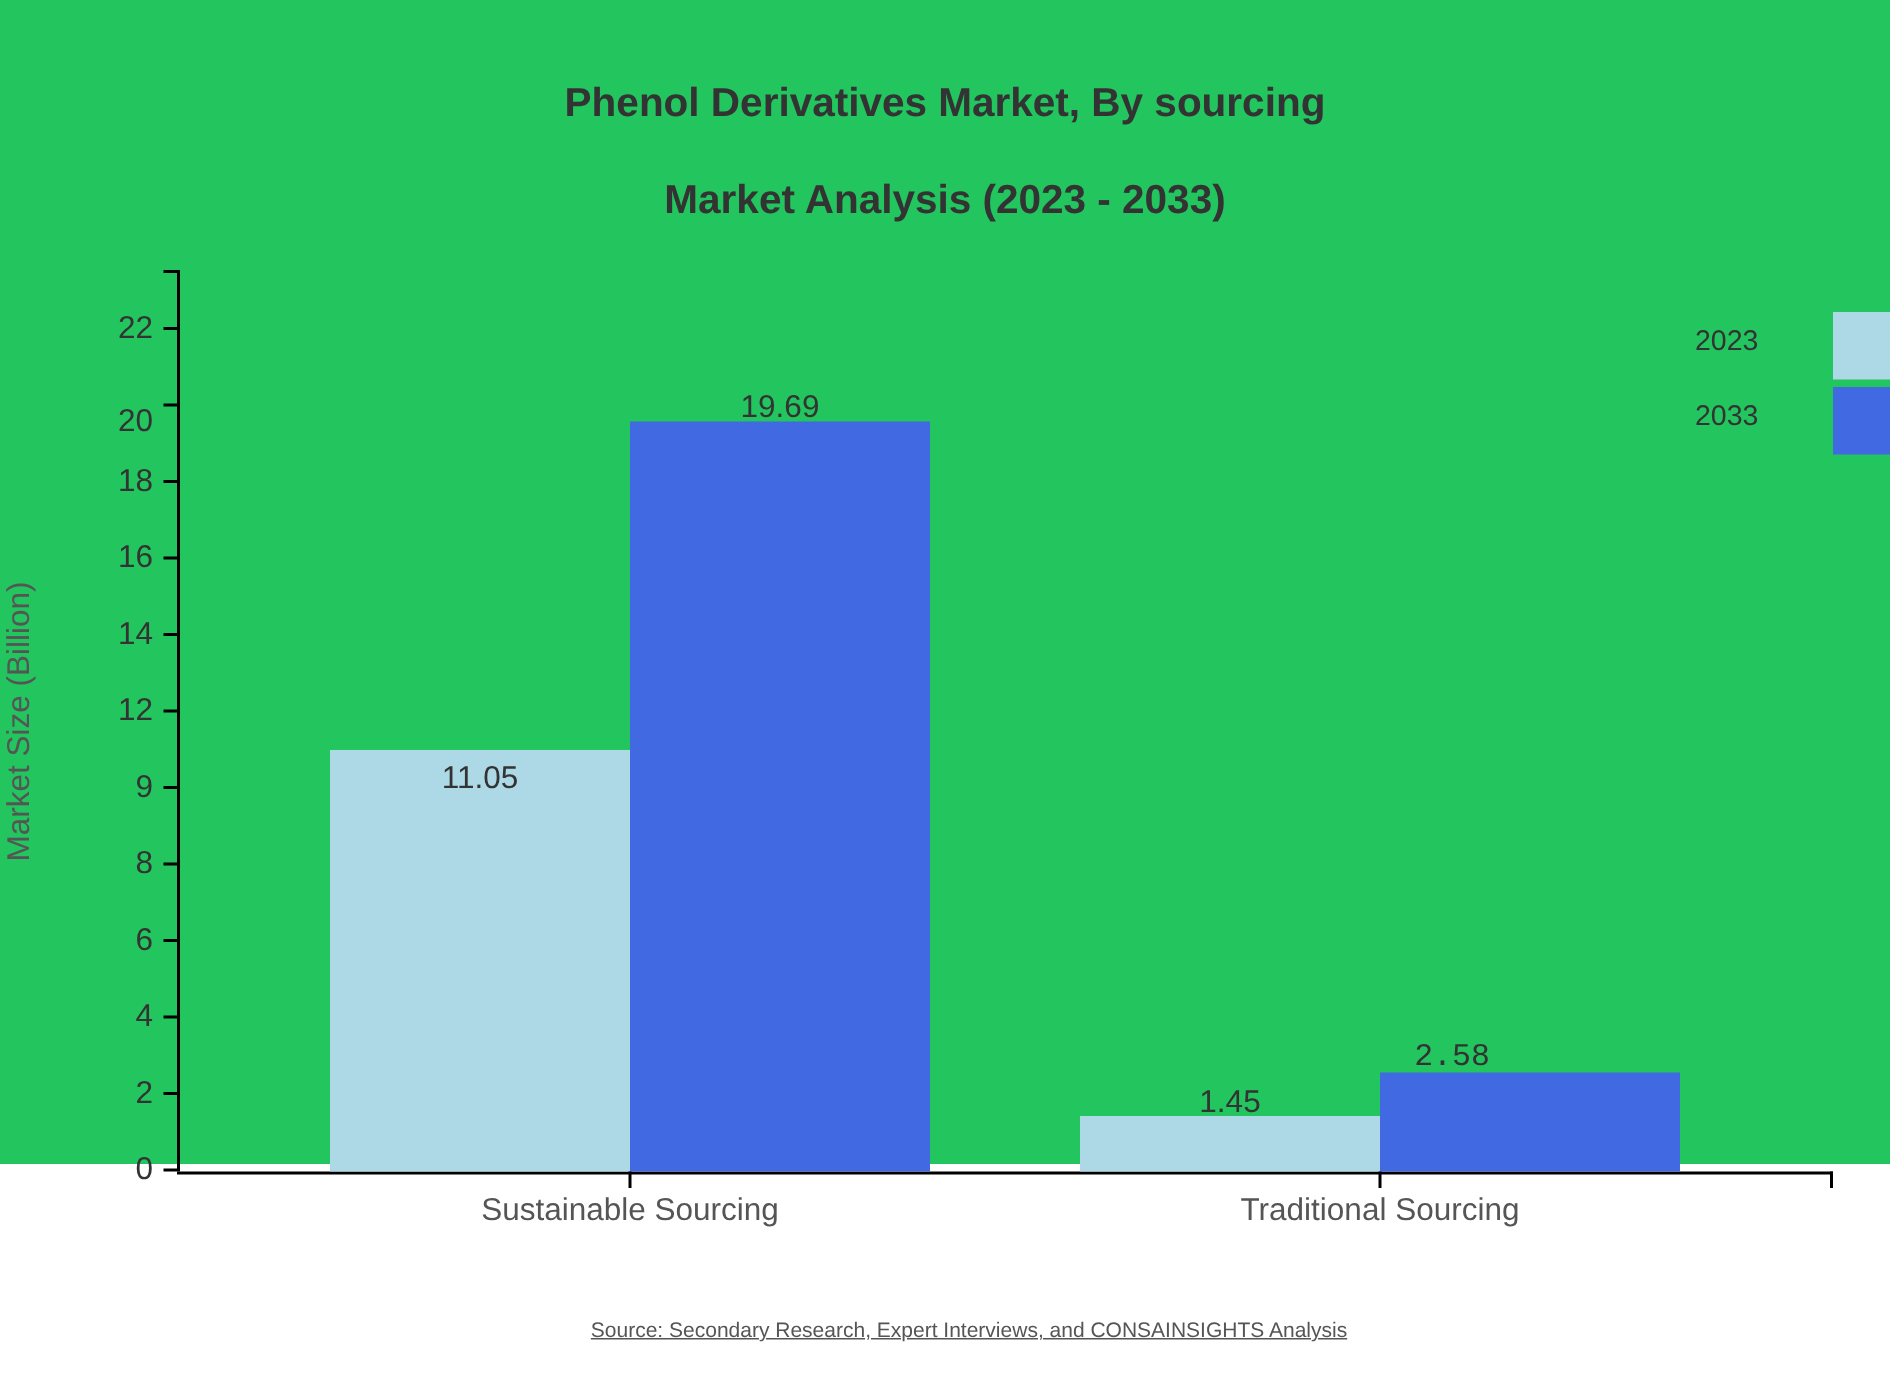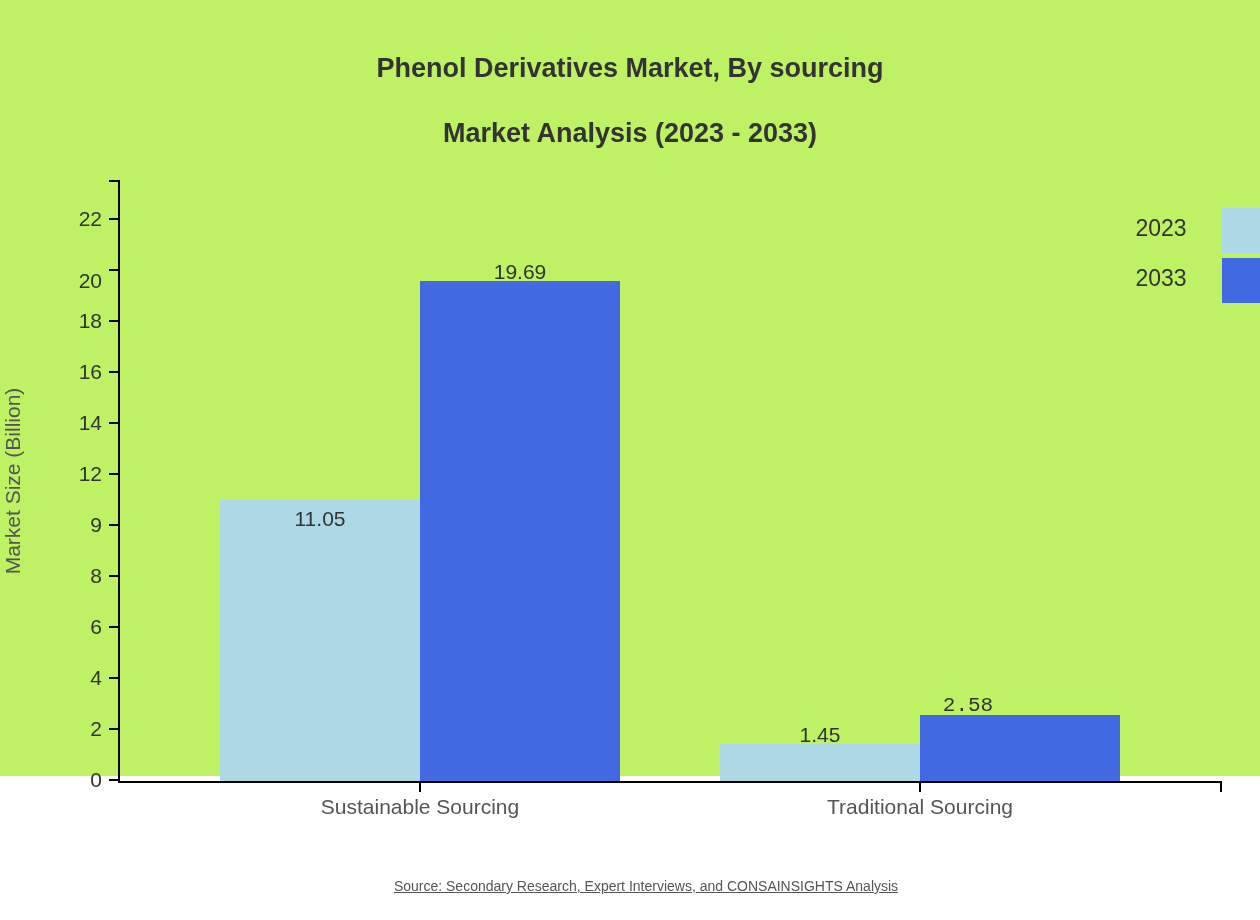--- a/index.html
+++ b/index.html
@@ -13,21 +13,21 @@
     font-family: "Liberation Sans", sans-serif;
     overflow: hidden;
     position: relative;
   }
 
   #figure {
     position: absolute;
     left: 0; top: 0;
     width: 1260px;
     height: 776px;
-    background: #bef264;
+    background: #22c55e;
   }
 
   
   .chart-title {
     position: absolute;
     left: 0;
     top: 48px;
     width: 1260px;
     text-align: center;
     font-size: 27px;
@@ -154,22 +154,22 @@
     position: absolute;
     left: 0;
     width: 130px;
     height: 46px;
   }
   .legend-label {
     position: absolute;
     left: 0;
     top: 0;
     width: 62px;
-    text-align: center;
-    font-size: 23px;
+    text-align: left;
+    font-size: 19px;
     color: #333333;
     line-height: 24px;
     white-space: nowrap;
   }
   .legend-swatch {
     position: absolute;
     left: 92px;
     top: -8px;
     width: 38px;
     height: 45px;

